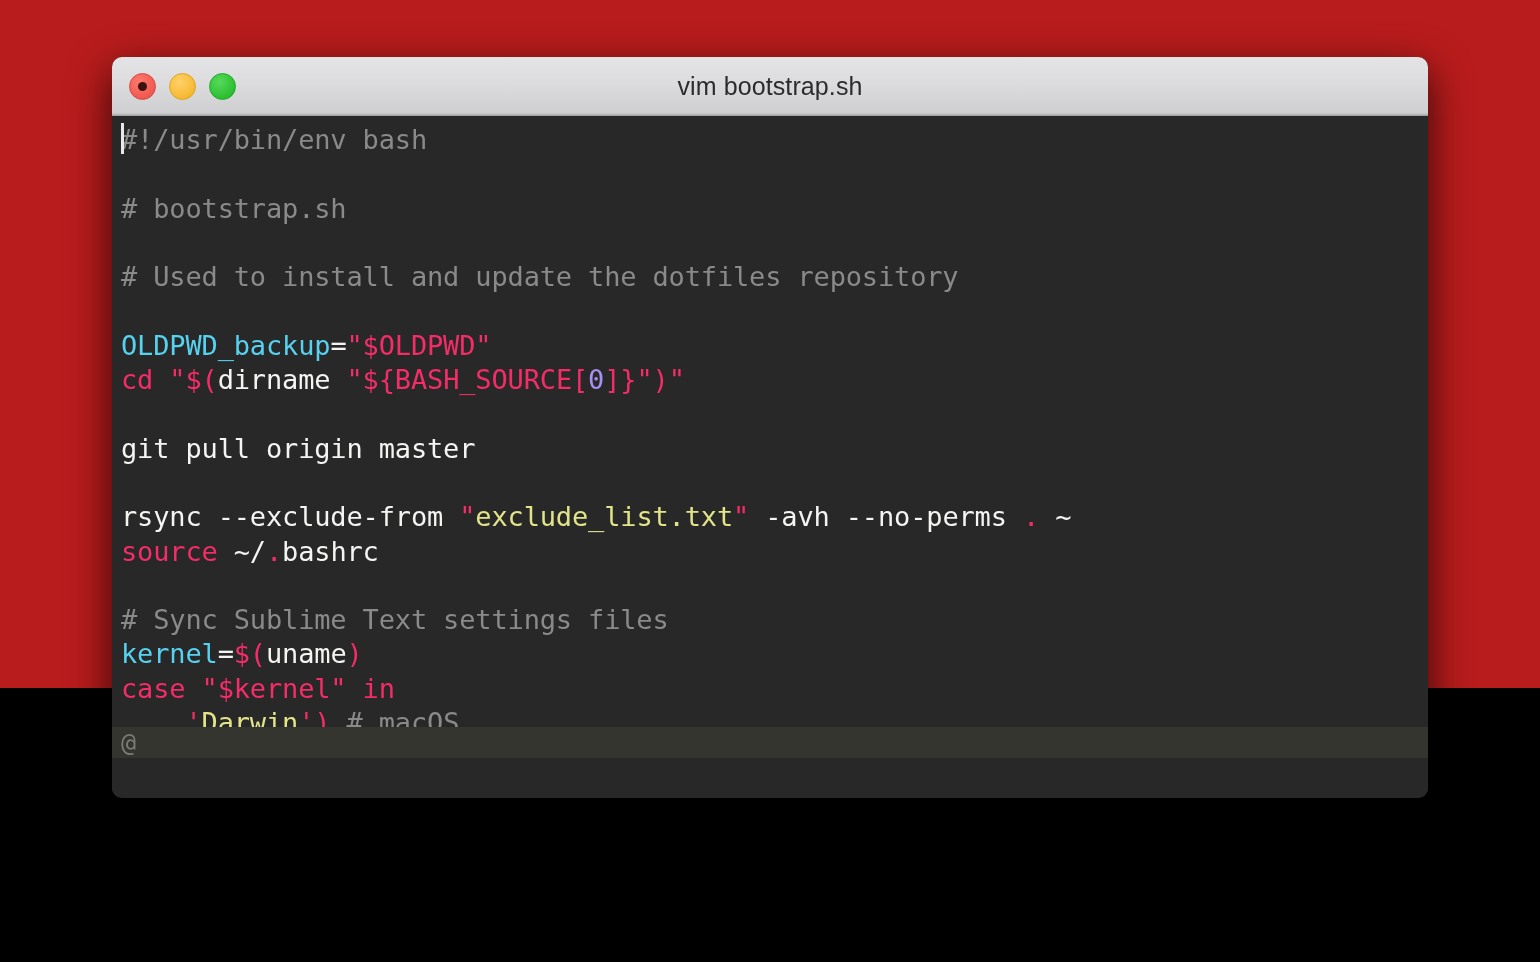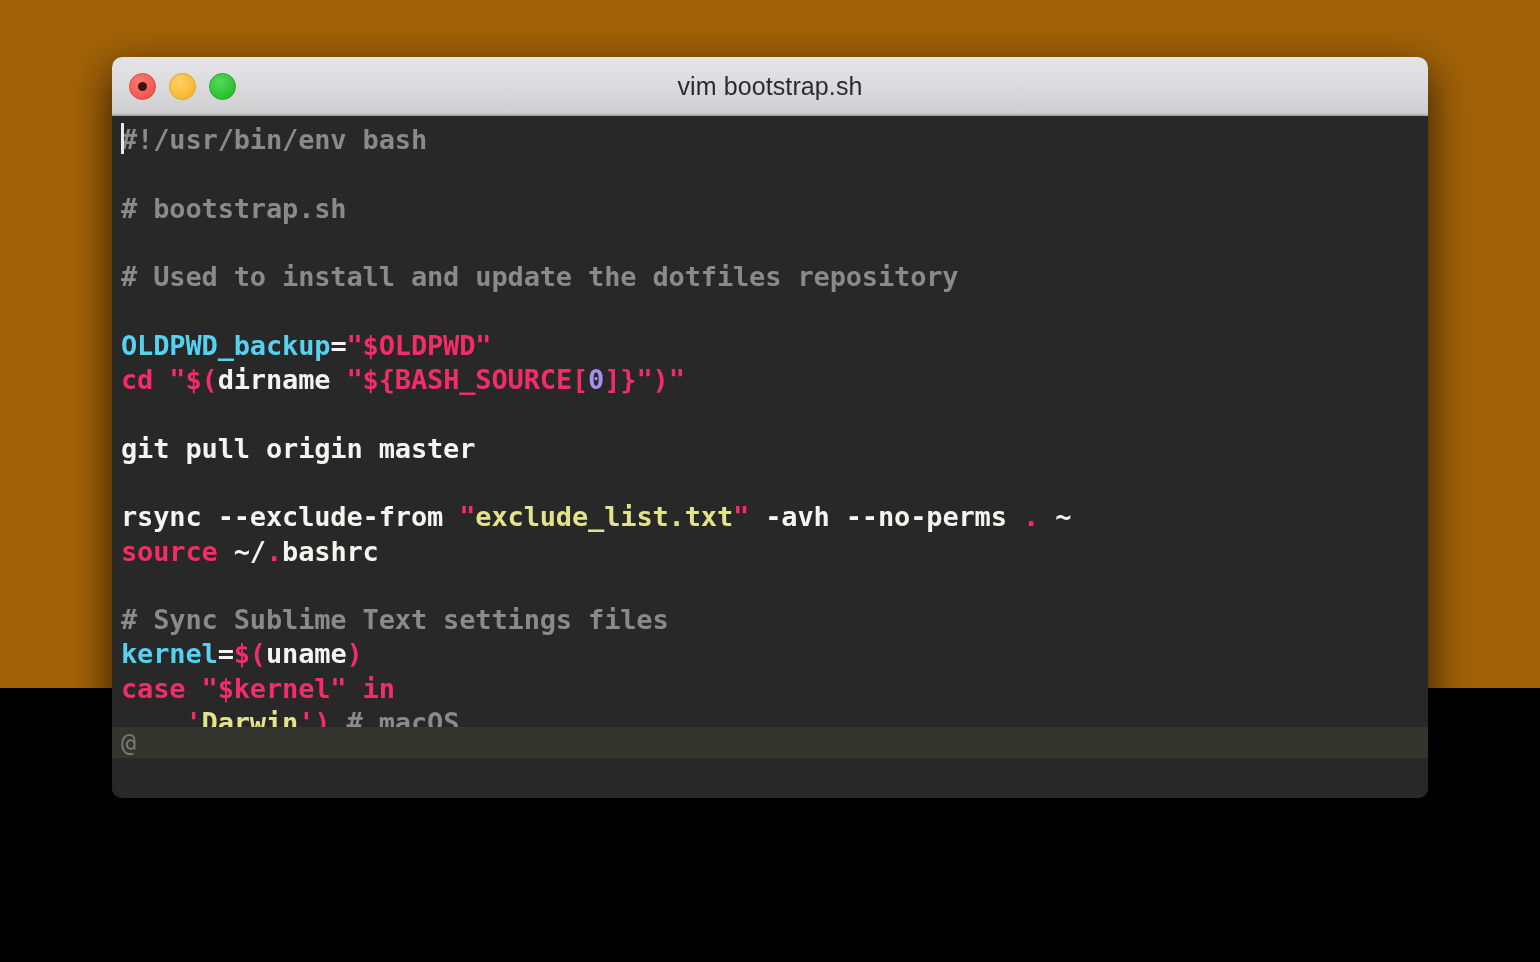--- a/index.html
+++ b/index.html
@@ -11,21 +11,21 @@
     overflow: hidden;
   }
   body {
     font-family: "DejaVu Sans Mono", monospace;
   }
 
   #screen {
     position: relative;
     width: 1540px;
     height: 688px;
-    background: #a16207;
+    background: #b91c1c;
   }
 
   
   #window {
     position: absolute;
     left: 112px;
     top: 57px;
     width: 1316px;
     height: 741px;
     border-radius: 10px;
@@ -96,21 +96,20 @@
     height: 683px;
     padding: 0;
   }
   #code {
     padding: 7px 8px 0 9px;
     font-family: "DejaVu Sans Mono", monospace;
     font-size: 27px;
     line-height: 34.3px;
     white-space: pre;
     letter-spacing: -0.15px;
-    font-weight: bold;
   }
   .line { height: 34.3px; position: relative; }
 
   
   .c-comment { color: #8a8a8a; }
   .c-plain   { color: #f4f4f2; }
   .c-ident   { color: #56d2f0; }
   .c-kw      { color: #f42c68; }
   .c-str     { color: #f42c68; }
   .c-strlit  { color: #e3e38a; }

